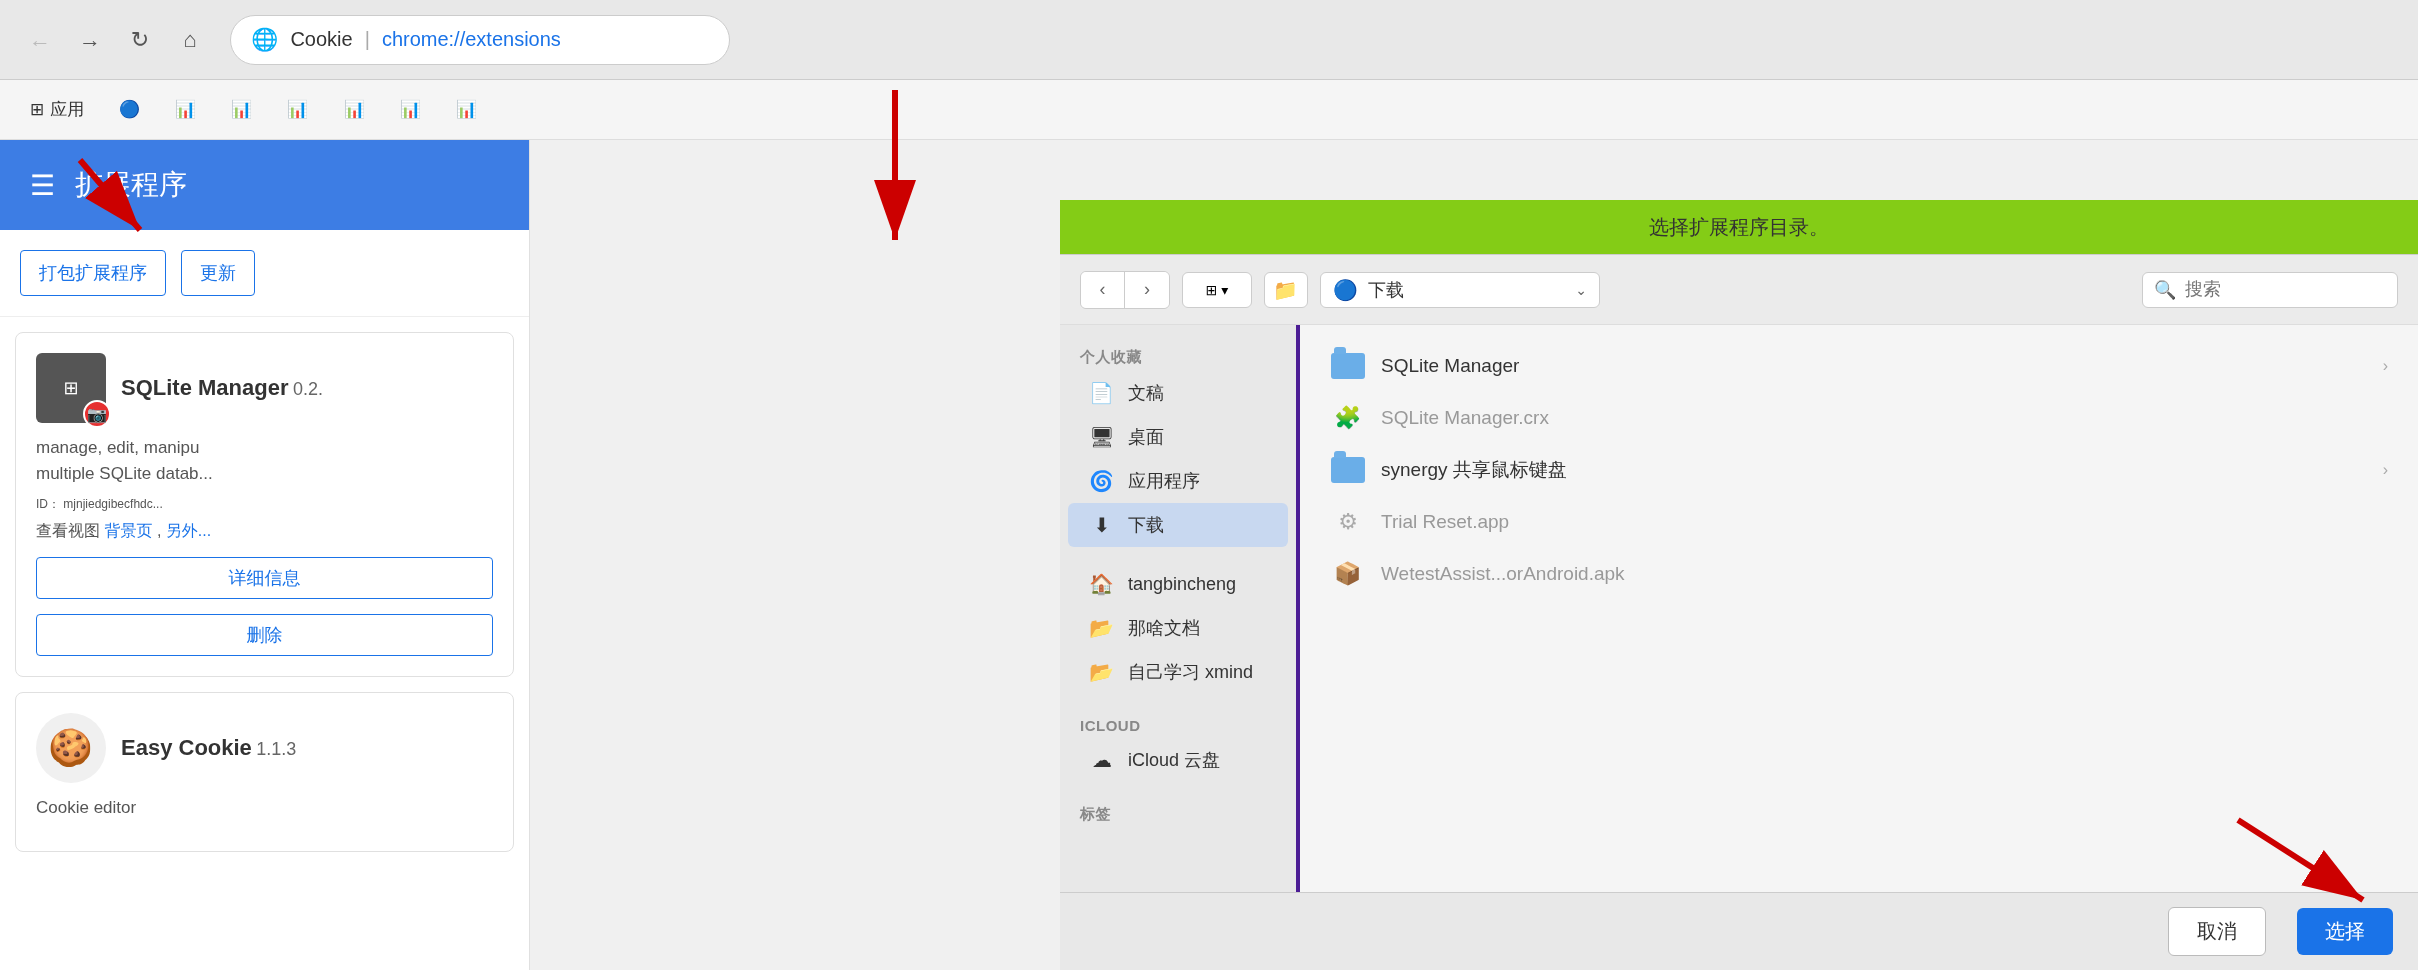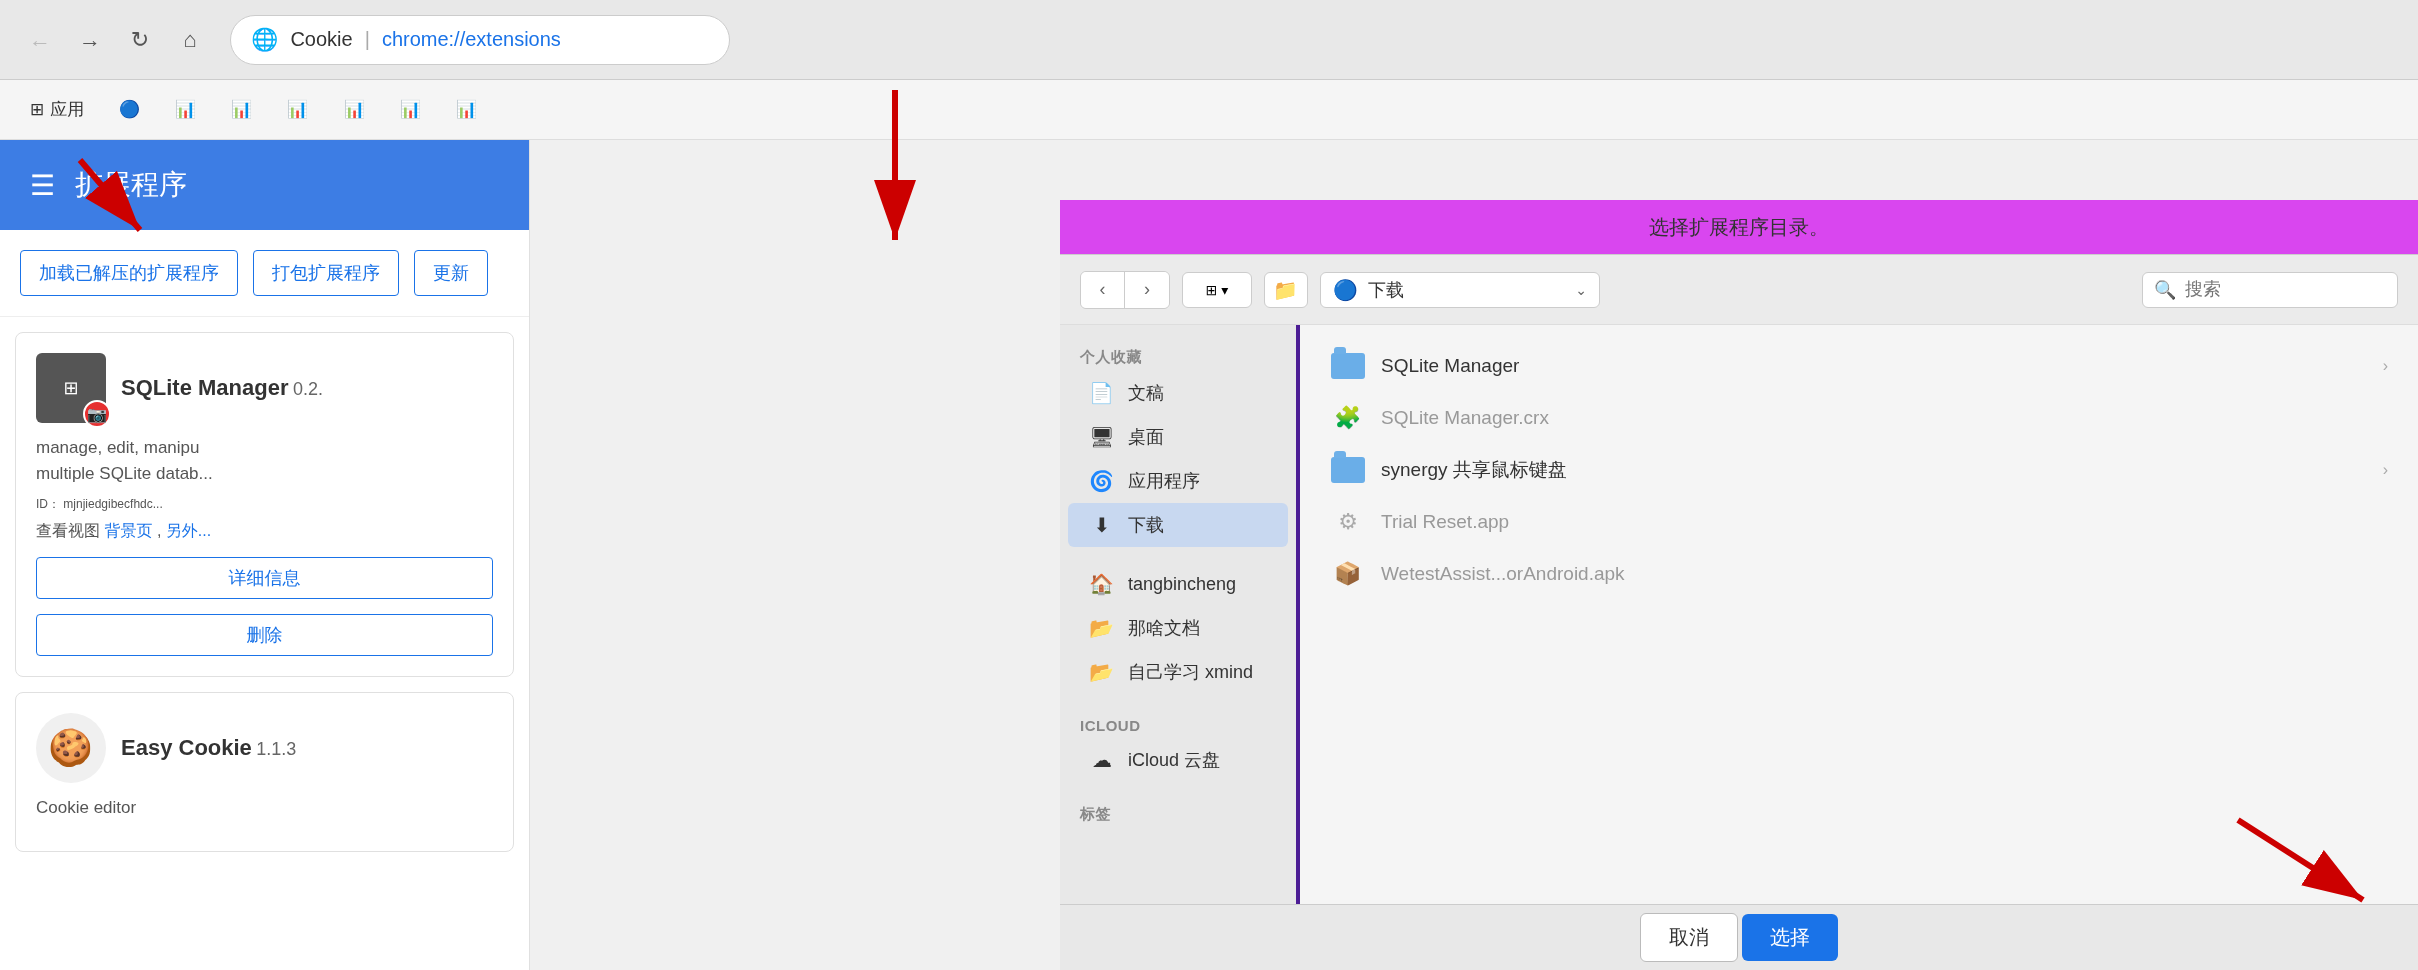--- a/index.html
+++ b/index.html
@@ -271,21 +271,21 @@
       left: 530px;
       right: 0;
       bottom: 0;
       background: #f5f5f5;
       z-index: 60;
       display: flex;
       flex-direction: column;
     }
 
     .file-picker-titlebar {
-      background: #d946ef;
+      background: #84cc16;
       height: 55px;
       display: flex;
       align-items: center;
       justify-content: center;
       font-size: 20px;
       color: #333;
       border-bottom: 1px solid #ccc;
     }
 
     .file-picker-toolbar {
@@ -508,26 +508,26 @@
 
     .fp-arrow {
       color: #aaa;
       font-size: 16px;
       margin-left: auto;
     }
 
     
     .fp-bottom-bar {
       background: #e8e8e8;
-      height: 66px;
-      display: flex;
-      align-items: center;
-      justify-content: center;
+      height: 78px;
+      display: flex;
+      align-items: center;
+      justify-content: flex-end;
       padding: 0 25px;
-      gap: 4px;
+      gap: 31px;
       border-top: 1px solid #ccc;
     }
 
     .fp-cancel-btn {
       padding: 10px 28px;
       background: white;
       border: 1px solid #bbb;
       border-radius: 6px;
       font-size: 20px;
       cursor: pointer;
@@ -615,21 +615,20 @@
 
   <div class="content-area">
 
     <div class="extensions-sidebar">
       <div class="extensions-header">
         <span class="hamburger-icon">☰</span>
         <span class="extensions-title">扩展程序</span>
       </div>
 
       <div class="extensions-toolbar">
-        <button class="ext-btn">加载已解压的扩展程序</button>
         <button class="ext-btn">打包扩展程序</button>
         <button class="ext-btn">更新</button>
       </div>
 
       <div class="extensions-list">
 
         <div class="ext-card">
           <div class="ext-card-header">
             <div class="ext-icon sqlite">
               <span style="color:white;font-size:18px;">⊞</span>

